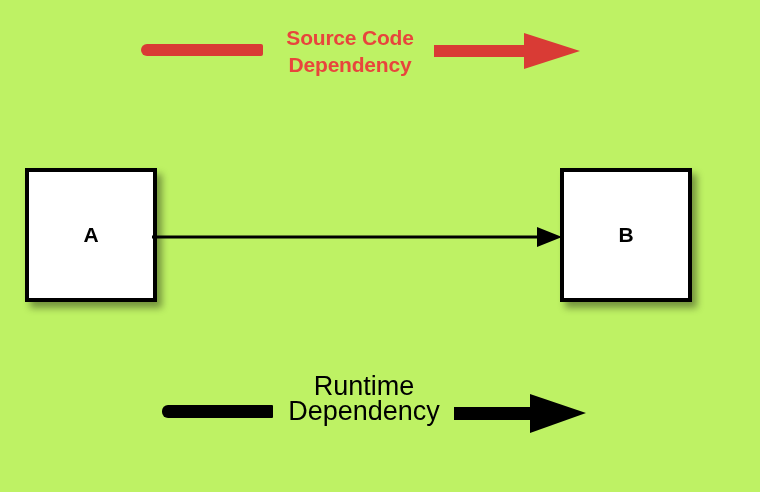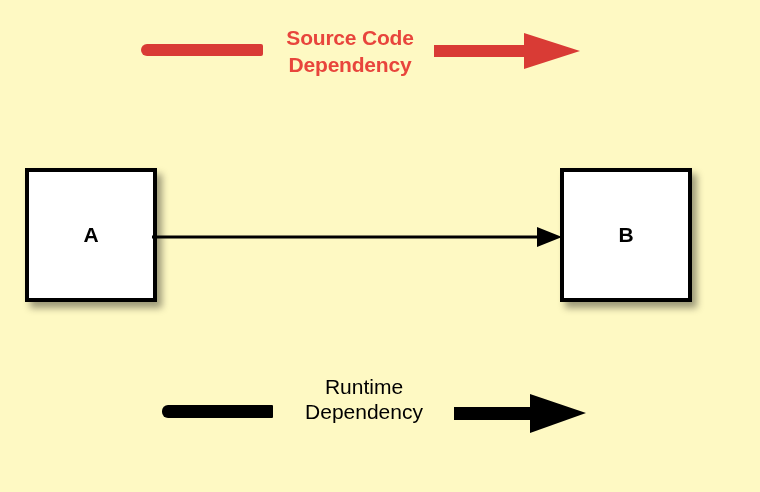--- a/index.html
+++ b/index.html
@@ -4,21 +4,21 @@
 <style>
   html, body {
     margin: 0;
     padding: 0;
     background: #ffffff;
   }
   #canvas {
     position: relative;
     width: 760px;
     height: 492px;
-    background: #fef9c3;
+    background: #bef264;
     overflow: hidden;
     font-family: "Liberation Sans", sans-serif;
   }
 
   
   .legend-line-red {
     position: absolute;
     left: 141px;
     top: 44px;
     width: 122px;
@@ -84,21 +84,21 @@
     border-radius: 6px 1px 1px 6px;
   }
   .legend-label-black {
     position: absolute;
     left: 272px;
     top: 374px;
     width: 184px;
     text-align: center;
     color: #000000;
     font-weight: normal;
-    font-size: 21px;
+    font-size: 27px;
     line-height: 25px;
   }
   .legend-arrow-black {
     position: absolute;
     left: 454px;
     top: 392px;
     width: 134px;
     height: 42px;
   }
 </style>

